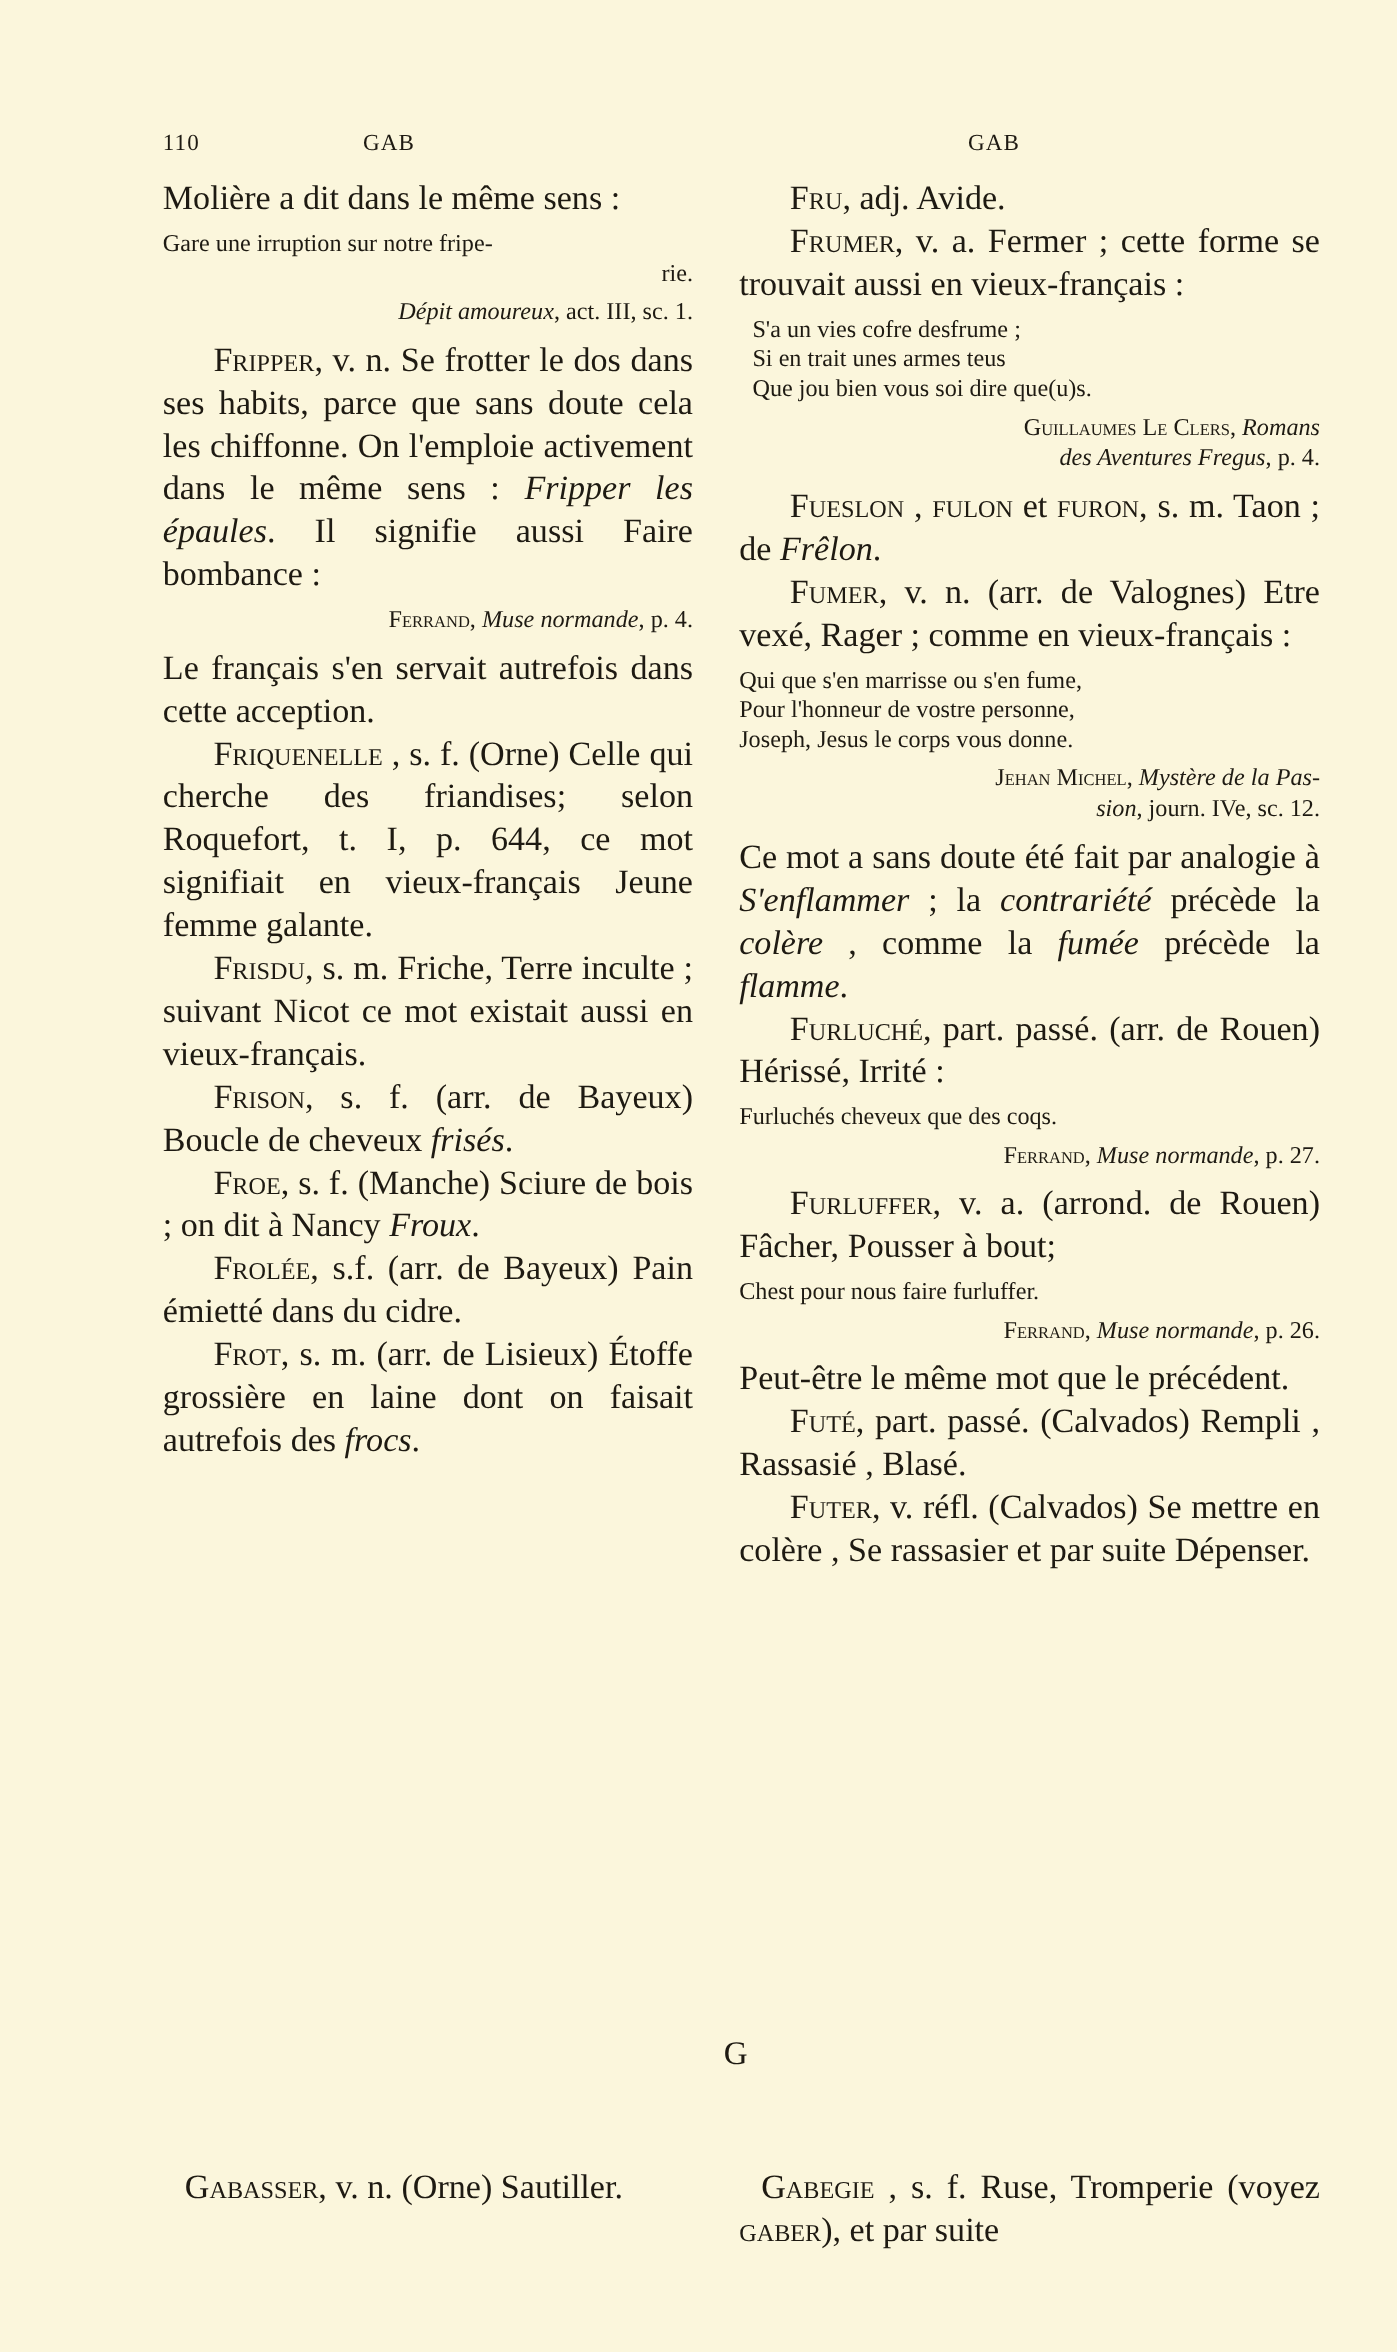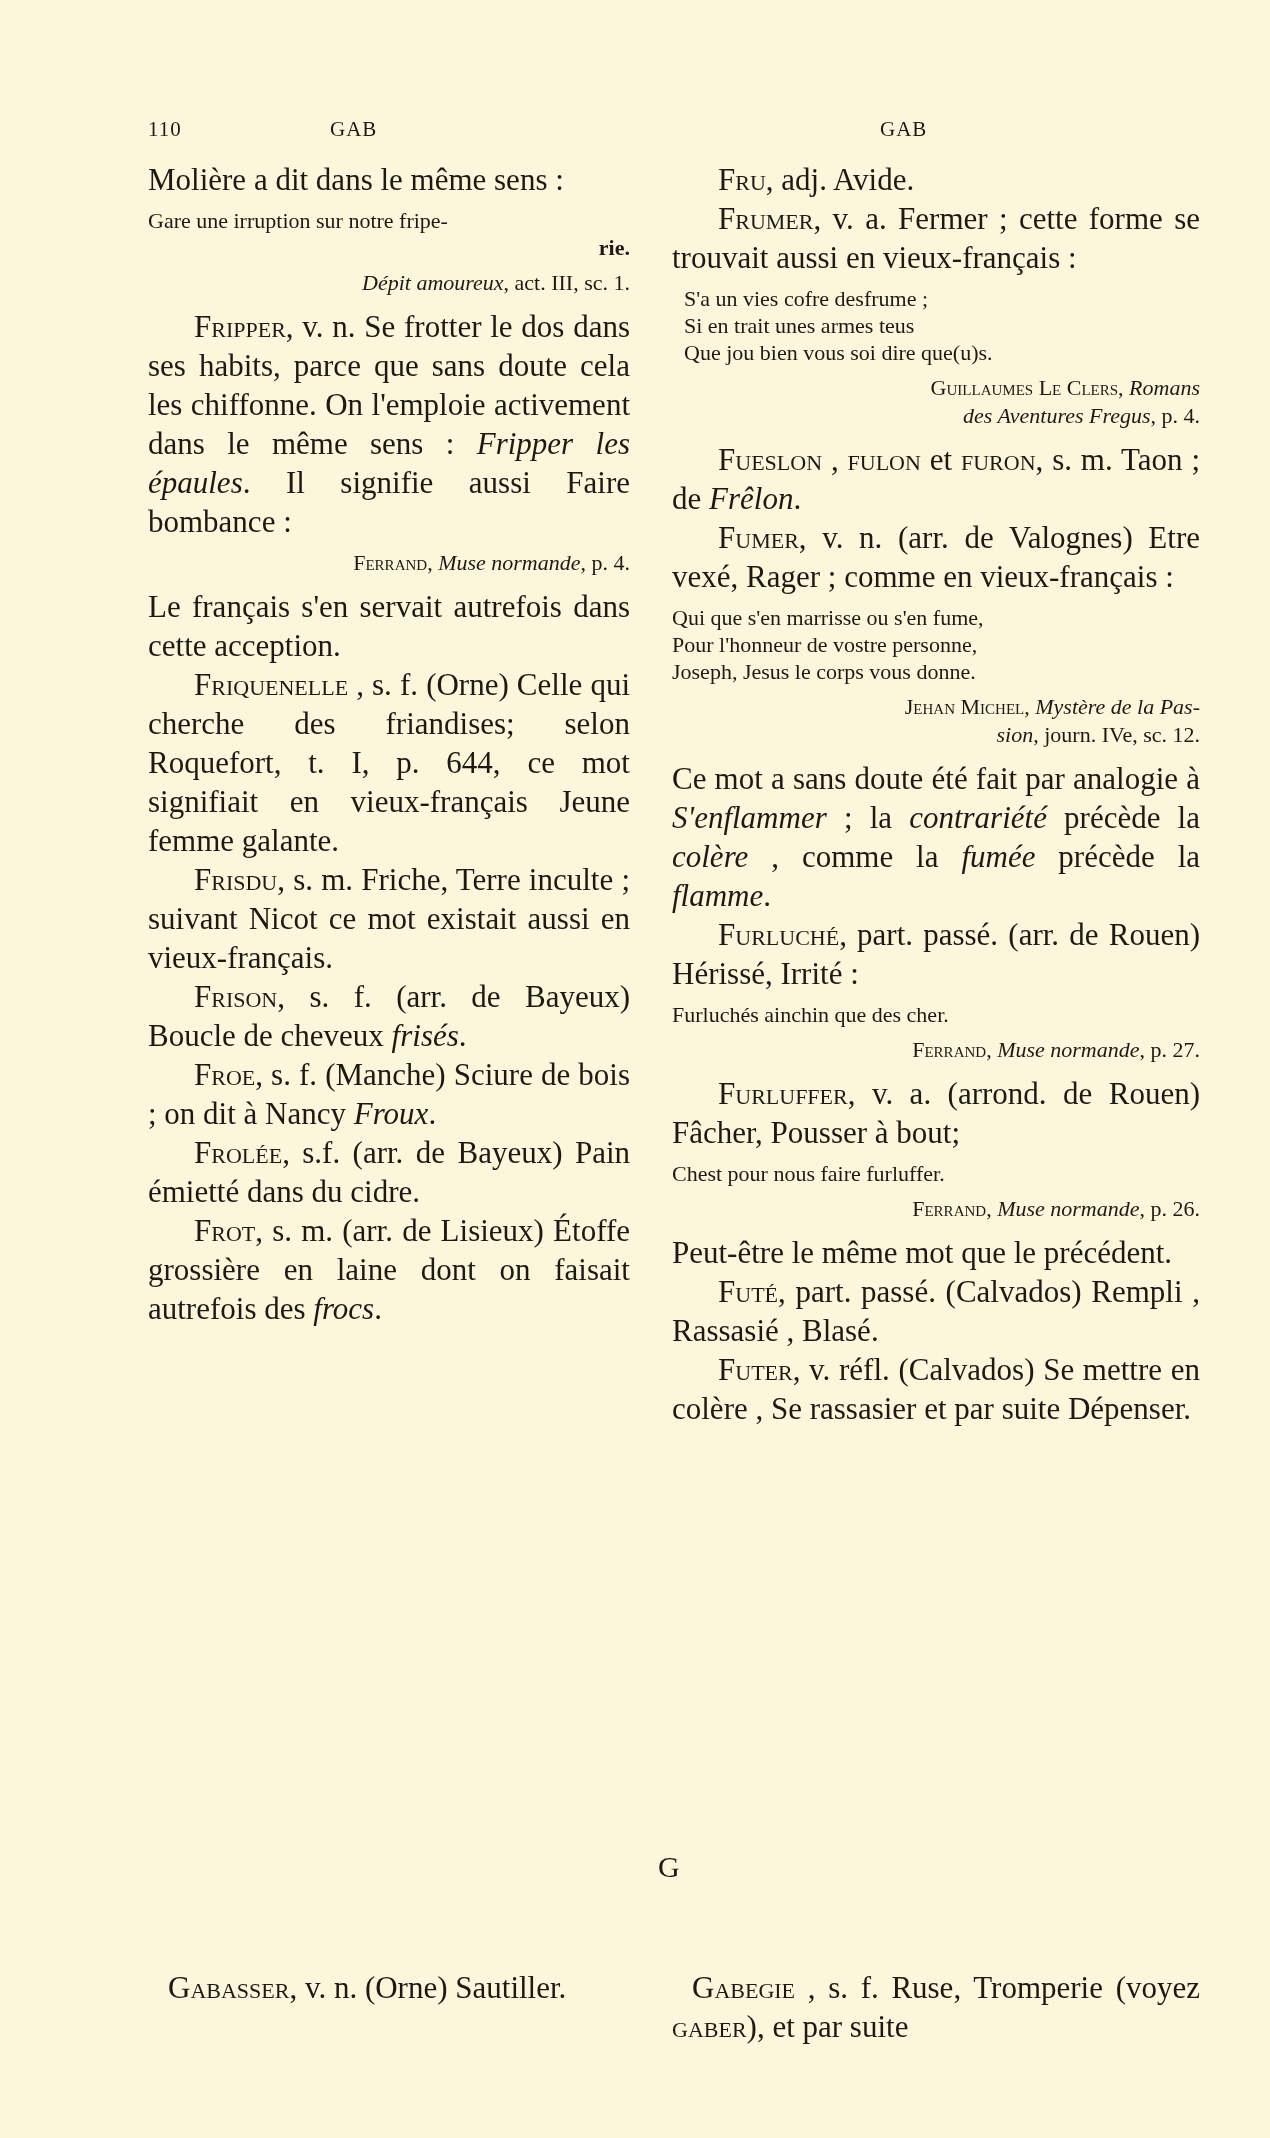--- a/index.html
+++ b/index.html
@@ -16,21 +16,21 @@
   .head-left { left: 330px; }
   .head-right { left: 880px; }
   .col { position: absolute; top: 160px; }
   .col-left { left: 148px; width: 482px; }
   .col-right { left: 672px; width: 528px; }
   .col p { margin: 0; }
   .body { font-size: 31px; line-height: 39px; text-align: justify; }
   .indent { text-indent: 46px; }
   .quote { font-size: 22px; line-height: 27px; margin: 8px 0 2px 0 !important; }
   .quote .ln { display: block; }
-  .quote .ln.right { text-align: right; font-weight: bold; }
+  .quote .ln.right { text-align: right; }
   .cite { font-size: 22px; line-height: 28px; text-align: right; margin: 8px 0 10px 0 !important; }
   .sc { font-variant: small-caps; margin-top: 28px; }
   .it { font-style: italic; }
   .section-letter { position: absolute; top: 1850px; left: 658px; font-size: 30px; }
   .bottom-entry { position: absolute; top: 1968px; font-size: 31px; line-height: 39px; text-align: justify; }
   .bottom-left { left: 148px; width: 482px; text-indent: 20px; }
   .bottom-right { left: 672px; width: 528px; text-indent: 20px; }
 </style>
 </head>
 <body>
@@ -90,21 +90,21 @@
       <span class="ln">Qui que s'en marrisse ou s'en fume,</span>
       <span class="ln">Pour l'honneur de vostre personne,</span>
       <span class="ln">Joseph, Jesus le corps vous donne.</span>
     </p>
     <p class="cite"><span class="sc">Jehan Michel</span>, <span class="it">Mystère de la Pas-</span><br><span class="it">sion</span><span>, journ. IVe, sc. 12.</span></p>
 
     <p class="body"><span>Ce mot a sans doute été fait par analogie à </span><span class="it">S'enflammer</span><span> ; la </span><span class="it">contrariété</span><span> précède la </span><span class="it">colère</span><span> , comme la </span><span class="it">fumée</span><span> précède la </span><span class="it">flamme</span><span>.</span></p>
 
     <p class="body indent"><span class="sc">Furluché</span><span>, part. passé. (arr. de Rouen) Hérissé, Irrité :</span></p>
 
-    <p class="quote">Furluchés ainchin que des cher.</p>
+    <p class="quote">Furluchés cheveux que des coqs.</p>
     <p class="cite"><span class="sc">Ferrand</span>, <span class="it">Muse normande</span><span>, p. 27.</span></p>
 
     <p class="body indent"><span class="sc">Furluffer</span><span>, v. a. (arrond. de Rouen) Fâcher, Pousser à bout;</span></p>
 
     <p class="quote">Chest pour nous faire furluffer.</p>
     <p class="cite"><span class="sc">Ferrand</span>, <span class="it">Muse normande</span><span>, p. 26.</span></p>
 
     <p class="body">Peut-être le même mot que le précédent.</p>
 
     <p class="body indent"><span class="sc">Futé</span><span>, part. passé. (Calvados) Rempli , Rassasié , Blasé.</span></p>

